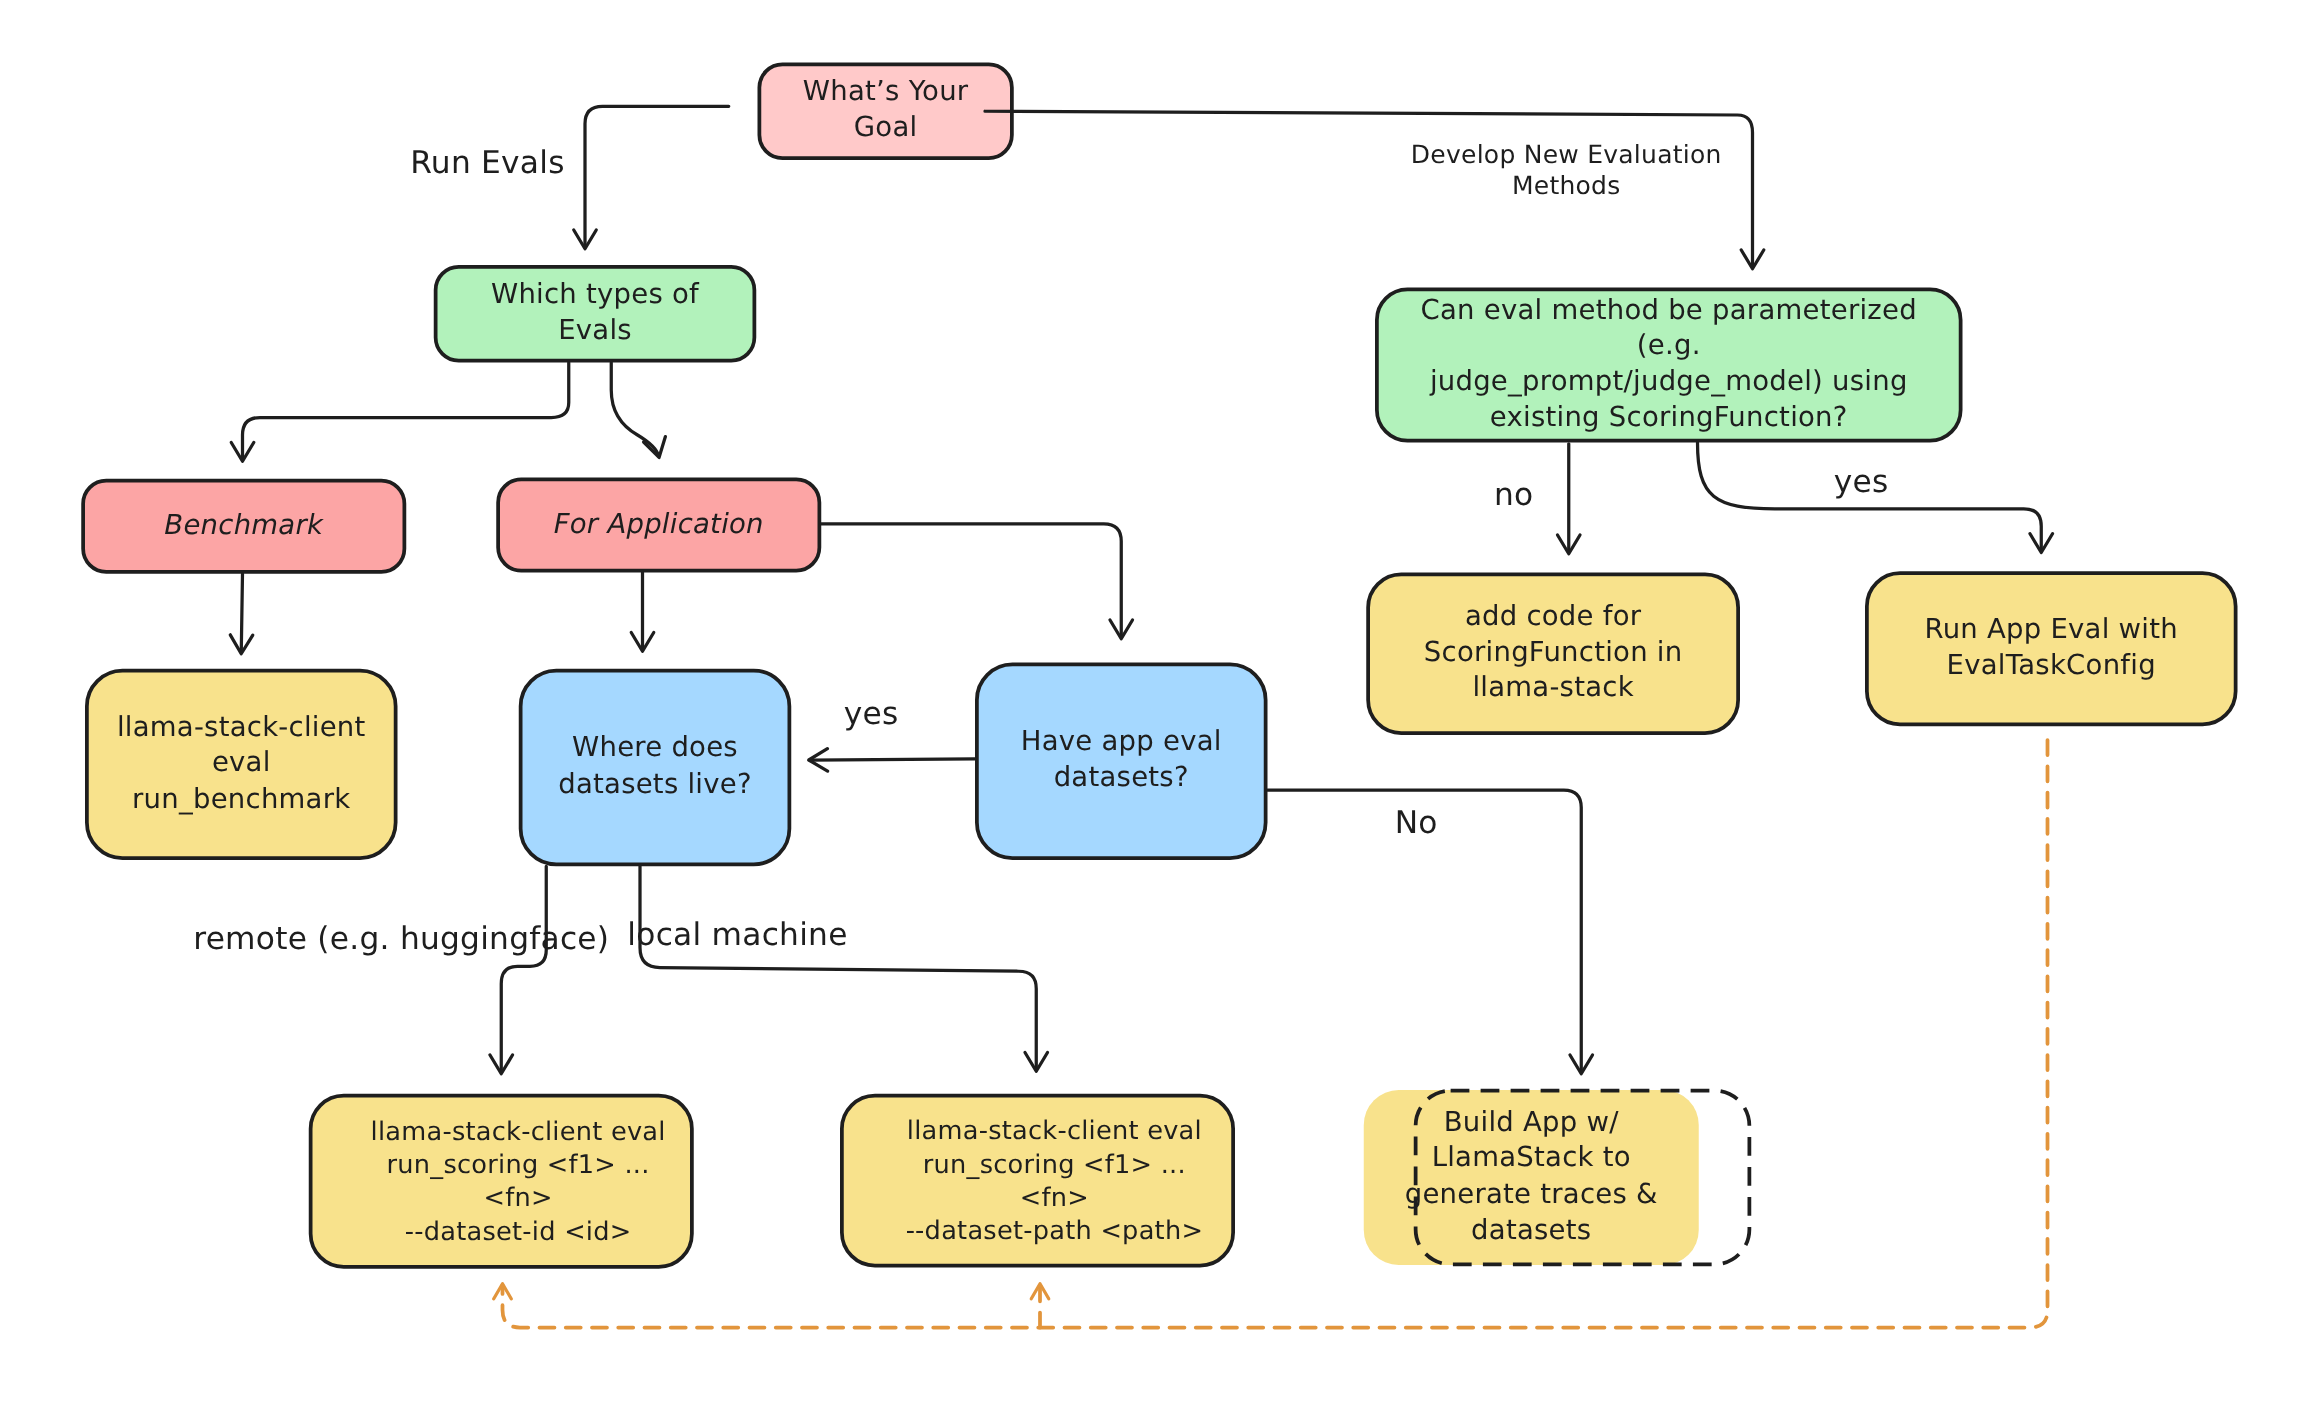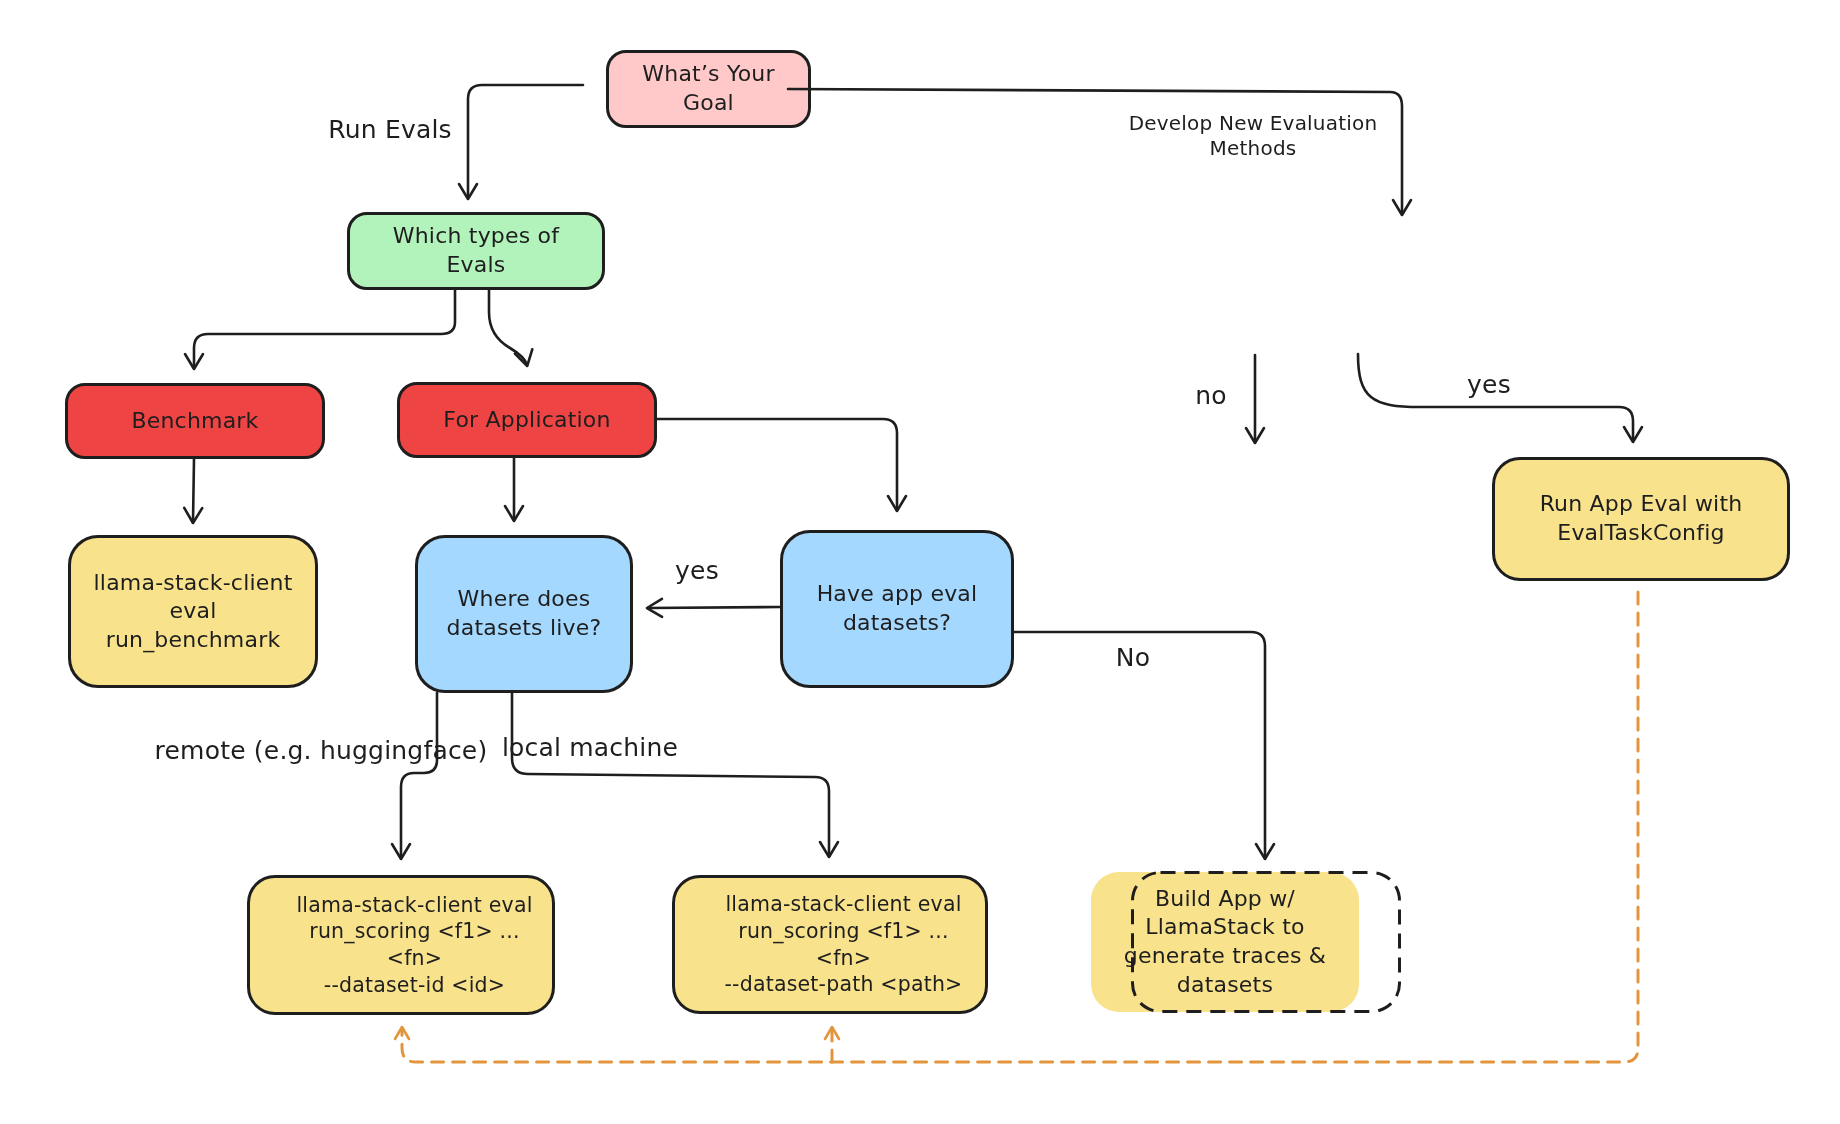--- a/index.html
+++ b/index.html
@@ -12,21 +12,21 @@
     border:3px solid var(--stroke);border-radius:20px;
     display:flex;align-items:center;justify-content:center;
     text-align:center;font-size:22px;line-height:1.3;
     white-space:pre-line;padding:4px 10px;letter-spacing:.2px;
   }
   .r-big{border-radius:30px;}
   .pink{background:var(--pink);margin-left:23px;}
   .green{background:var(--green);}
   .blue{background:var(--blue);}
   .yellow{background:var(--yellow);}
-  .white{background:#ef4444;}
+  .white{background:#fca5a5;font-style:italic;}
   .cmd{font-size:20.5px;padding-left:37px;}
   .noborder{border:none;}
   .edge-label{
     position:absolute;transform:translate(-50%,-50%);
     font-size:25px;text-align:center;white-space:pre-line;line-height:1.25;
     letter-spacing:.2px;
   }
   svg.wires{position:absolute;left:0;top:0;pointer-events:none;}
   .edge{fill:none;stroke:var(--stroke);stroke-width:2.6px;stroke-linecap:round;}
   .edge-orange{fill:none;stroke:var(--orange);stroke-width:3px;stroke-linecap:round;stroke-dasharray:12 9;}
@@ -40,20 +40,25 @@
   <div class="node pink" style="left:583px;top:50px;width:205px;height:78px">
     <span>What’s Your
 Goal</span>
   </div>
 
   <div class="node green" style="left:347px;top:212px;width:258px;height:78px">
     <span>Which types of
 Evals</span>
   </div>
 
+  <div class="node green" style="left:1100px;top:230px;width:470px;height:124px;border-radius:26px">
+    <span>Can eval method be parameterized (e.g.
+judge_prompt/judge_model) using
+existing ScoringFunction?</span>
+  </div>
 
   <div class="node white" style="left:65px;top:383px;width:260px;height:76px">
     <span>Benchmark</span>
   </div>
 
   <div class="node white" style="left:397px;top:382px;width:260px;height:76px">
     <span>For Application</span>
   </div>
 
   <div class="node yellow r-big" style="left:68px;top:535px;width:250px;height:153px">
@@ -64,20 +69,25 @@
   <div class="node blue r-big" style="left:415px;top:535px;width:218px;height:158px">
     <span>Where does
 datasets live?</span>
   </div>
 
   <div class="node blue r-big" style="left:780px;top:530px;width:234px;height:158px">
     <span>Have app eval
 datasets?</span>
   </div>
 
+  <div class="node yellow" style="left:1093px;top:458px;width:299px;height:130px;border-radius:28px">
+    <span>add code for
+ScoringFunction in
+llama-stack</span>
+  </div>
 
   <div class="node yellow" style="left:1492px;top:457px;width:298px;height:124px;border-radius:28px">
     <span>Run App Eval with
 EvalTaskConfig</span>
   </div>
 
   <div class="node yellow cmd" style="left:247px;top:875px;width:308px;height:140px;border-radius:28px">
     <span>llama-stack-client eval
 run_scoring &lt;f1&gt; ... &lt;fn&gt;
 --dataset-id &lt;id&gt;</span>

